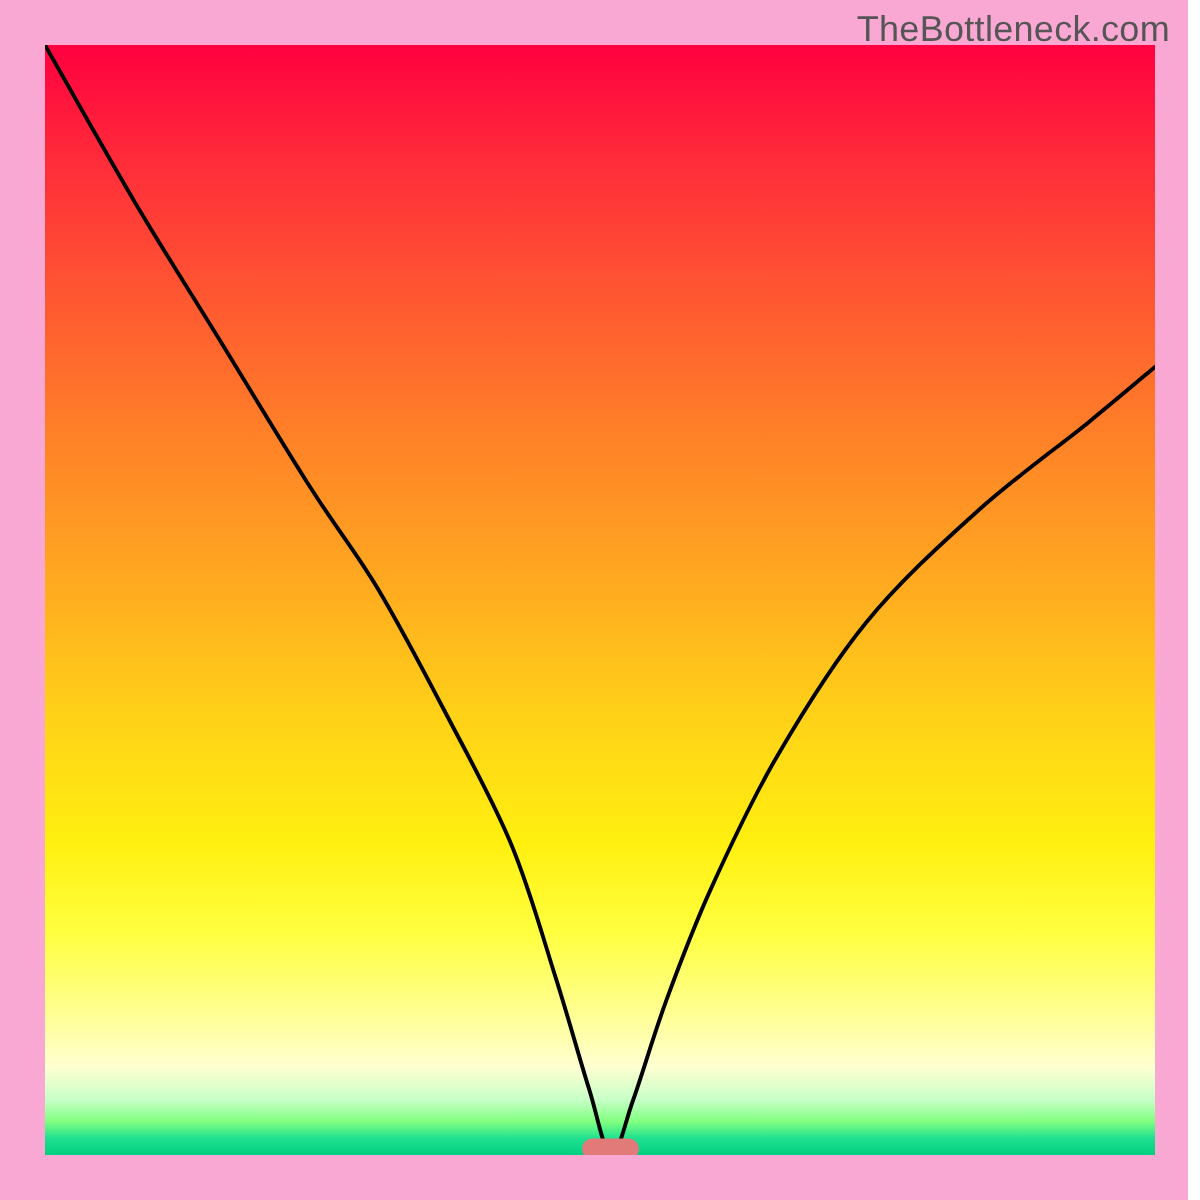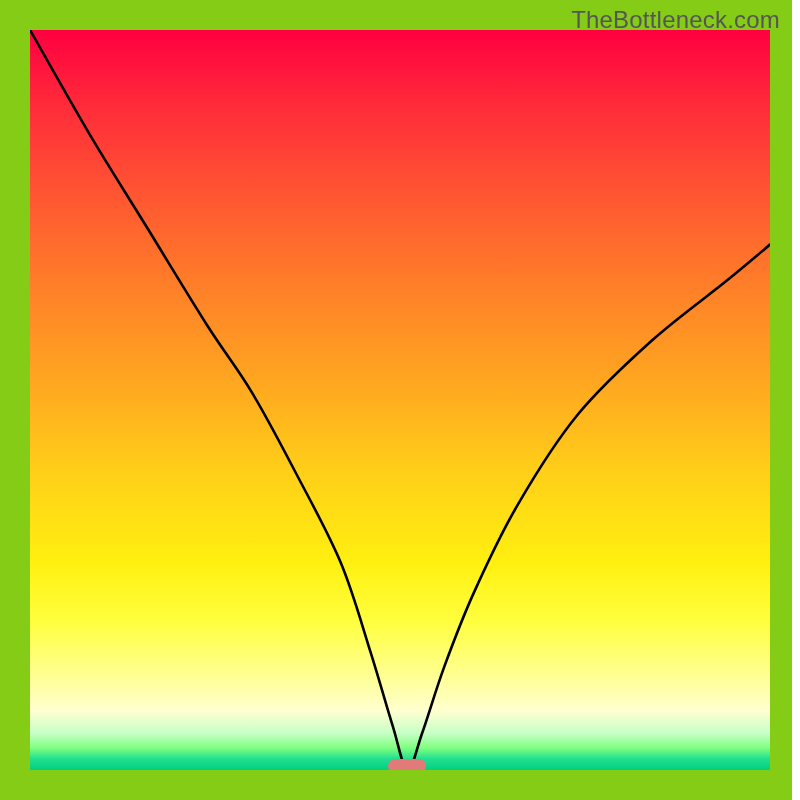--- a/index.html
+++ b/index.html
@@ -1,21 +1,21 @@
 <!DOCTYPE html>
 <html><head>
 <meta charset="utf-8">
 <style>
   * { margin: 0; padding: 0; box-sizing: border-box; }
   html, body { width: 800px; height: 800px; overflow: hidden; }
   .frame {
     position: relative;
     width: 792px;
     height: 800px;
-    background: #84cc16;
+    background: #f9a8d4;
   }
   .plot {
     position: absolute;
     left: 30px;
     top: 30px;
     width: 740px;
     height: 740px;
     overflow: hidden;
   }
   .gradient {

